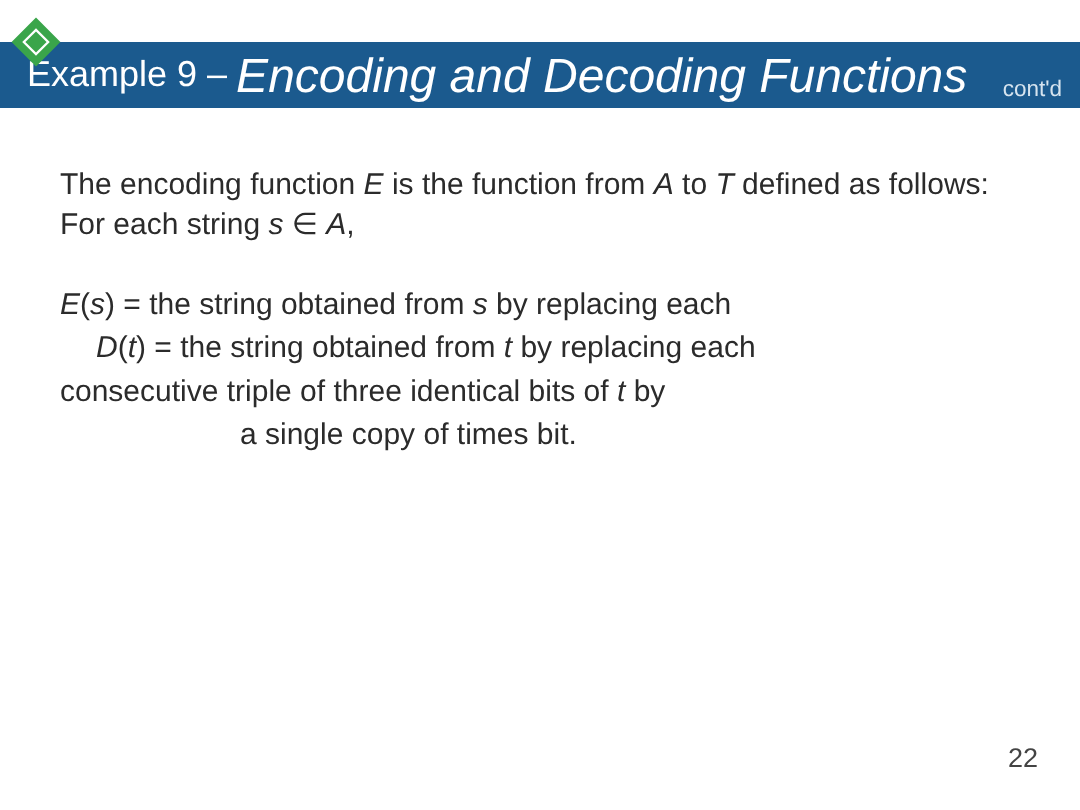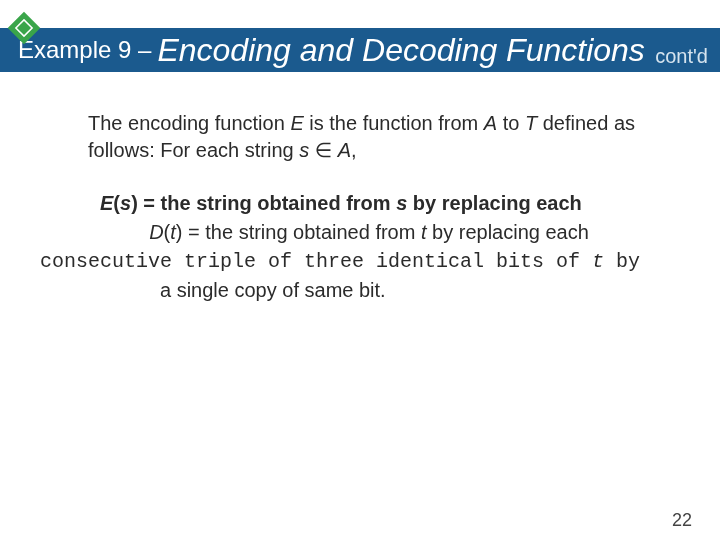--- a/index.html
+++ b/index.html
@@ -40,42 +40,42 @@
     font-size: 32px;
     font-style: italic;
     font-weight: 400;
     margin-left: 6px;
   }
   .contd {
     position: absolute;
     right: 12px;
     bottom: 4px;
     color: #d6e4ef;
-    font-size: 20px;
+    font-size: 15px;
   }
   .content {
     position: absolute;
     top: 110px;
     left: 40px;
     right: 46px;
     color: #2b2b2b;
     font-size: 20px;
     line-height: 1.35;
   }
-  .para { margin-bottom: 26px; margin-left: 48px; }
-  .indent1 { margin-left: 60px; margin-bottom: 2px; font-weight: bold; }
+  .para { margin-bottom: 26px; }
+  .indent1 { margin-bottom: 2px; }
   .indent2 { margin-left: 120px; margin-bottom: 26px; }
-  .indent1b { margin-left: 24px; margin-bottom: 2px; text-align: center; }
-  .indent0b { margin-left: 0; margin-bottom: 2px; font-family: Liberation Mono, monospace; }
+  .indent1b { margin-left: 24px; margin-bottom: 2px; }
+  .indent0b { margin-left: 0; margin-bottom: 2px; }
   .indent2b { margin-left: 120px; }
   .it { font-style: italic; }
   .page-num {
     position: absolute;
     right: 28px;
-    bottom: 9px;
+    bottom: 24px;
     font-size: 18px;
     color: #444;
   }
 </style>
 </head>
 <body>
 
 <div class="diamond-icon">
   <svg width="40" height="40" viewBox="0 0 40 40">
     <rect x="11" y="11" width="18" height="18" fill="#ffffff" stroke="#3aa54a" stroke-width="5" transform="rotate(45 20 20)"></rect>
@@ -100,18 +100,18 @@
   </div>
 
 
   <div class="indent1b">
     <span class="it">D</span><span>(</span><span class="it">t</span><span>) = the string obtained from </span><span class="it">t</span><span> by replacing each</span>
   </div>
   <div class="indent0b">
     <span>consecutive triple of three identical bits of </span><span class="it">t</span><span> by</span>
   </div>
   <div class="indent2b">
-    <span>a single copy of same bit.</span>
+    <span>a single copy of times bit.</span>
   </div>
 
 </div>
 
 <div class="page-num">22</div>
 
 </body></html>

